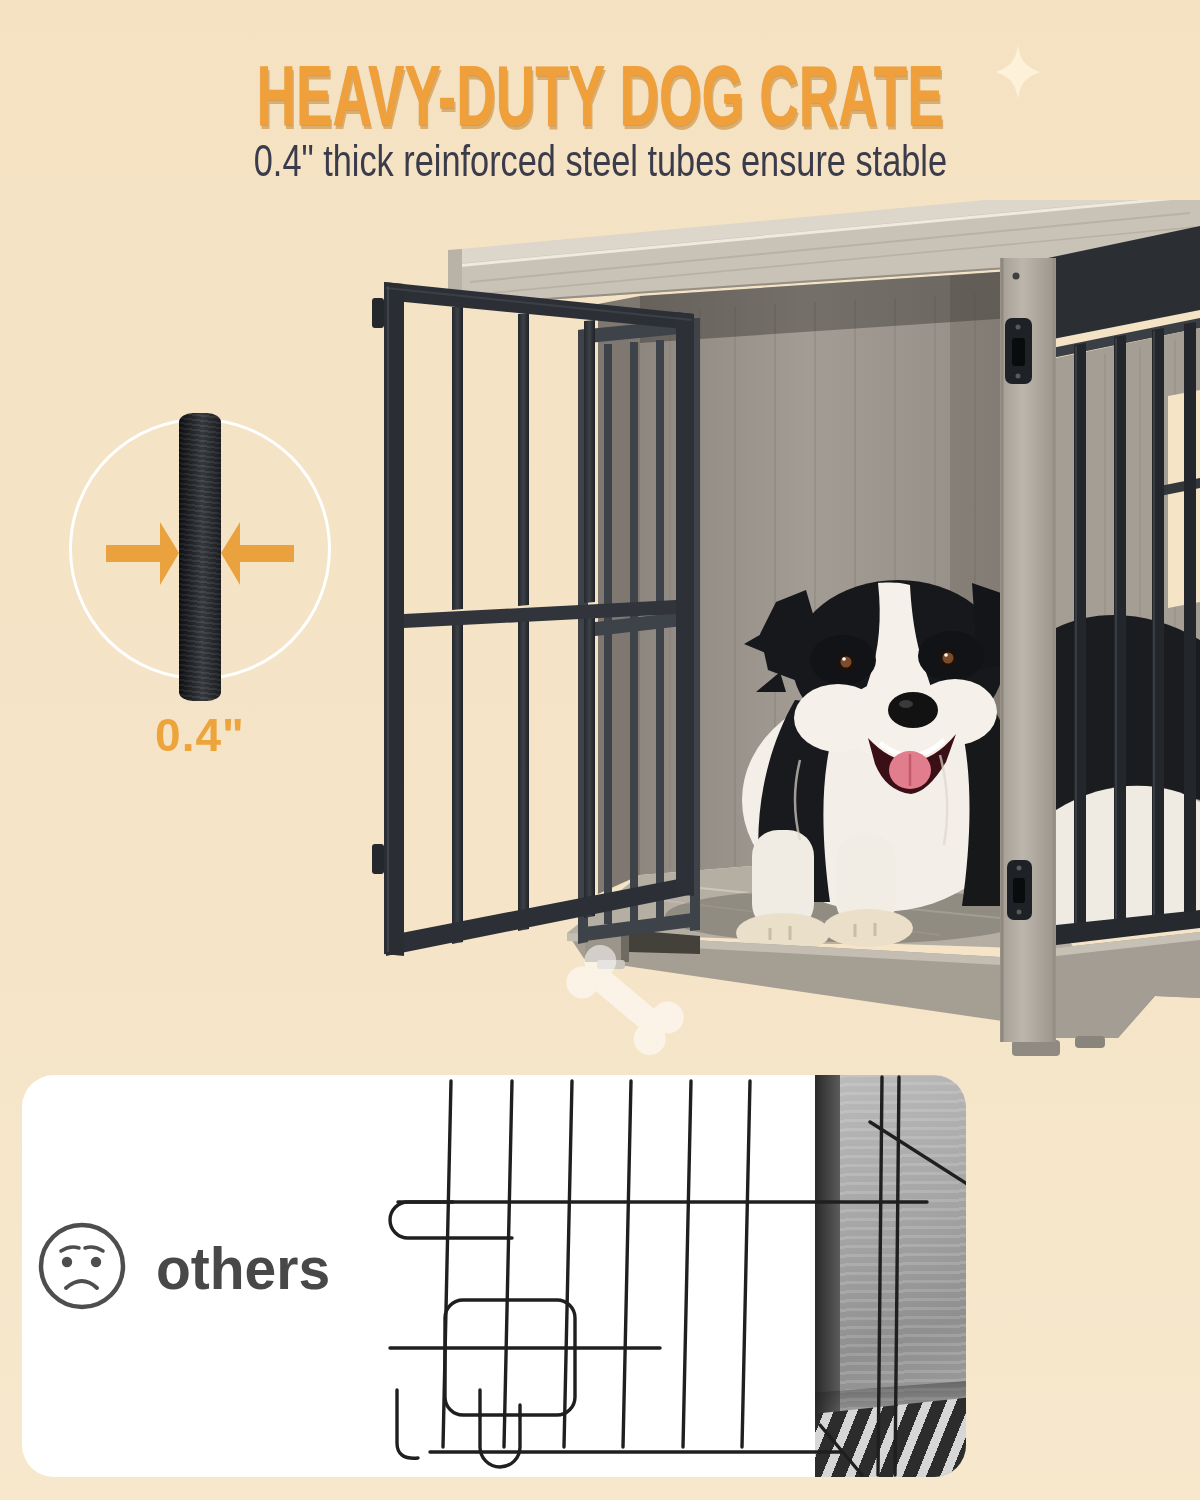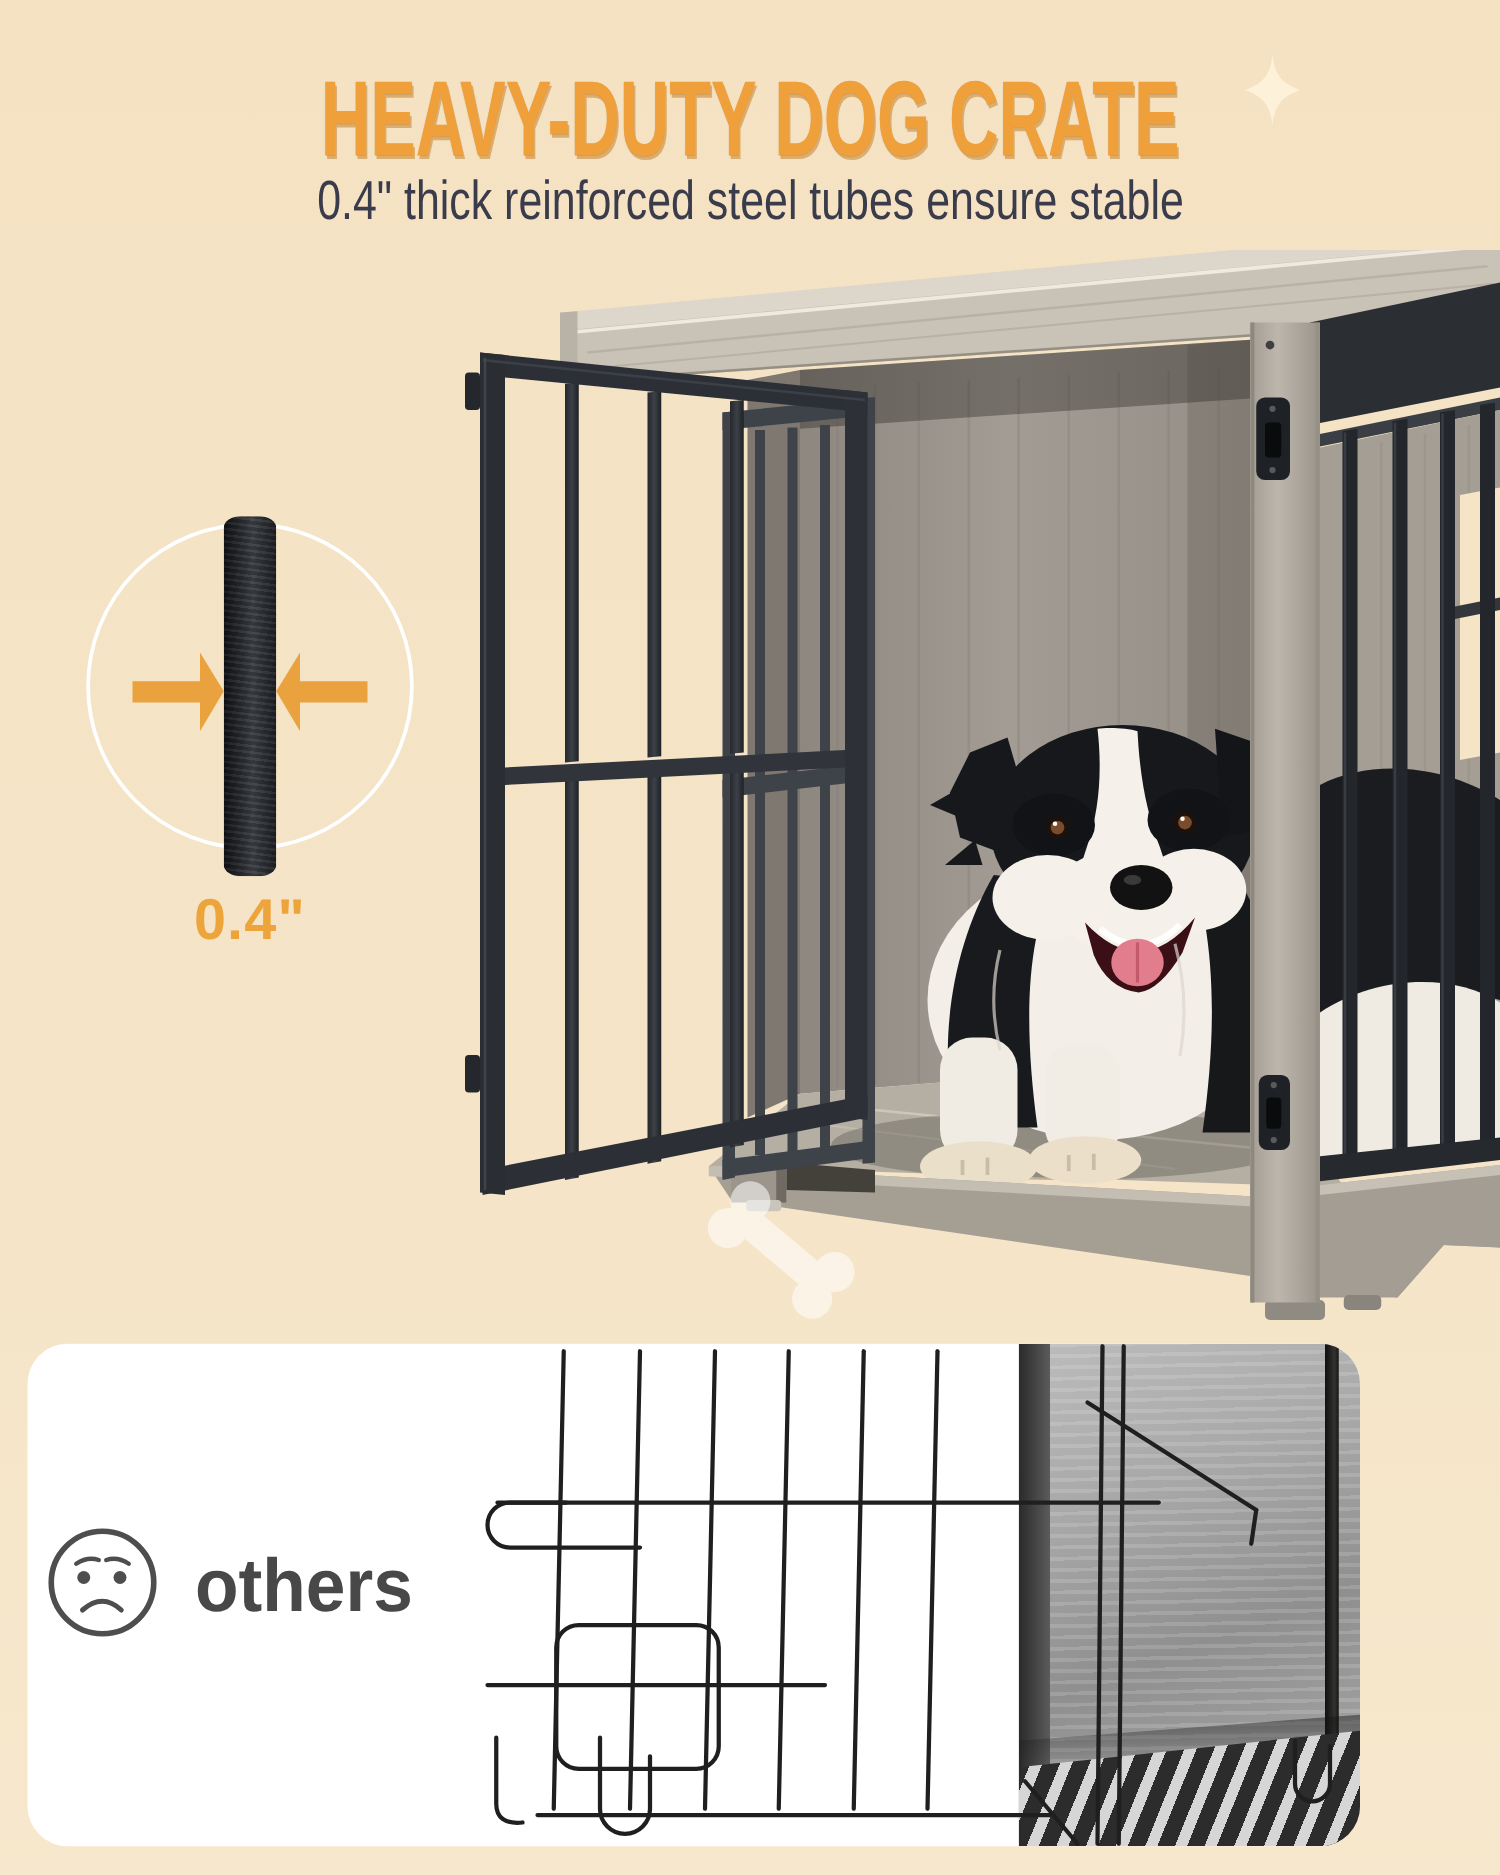--- a/index.html
+++ b/index.html
@@ -32,21 +32,21 @@
     background:
       repeating-linear-gradient(7deg, rgba(255,255,255,.05) 0 2px, rgba(0,0,0,.12) 2px 5px),
       linear-gradient(90deg,#101114 0%,#2b2d32 35%,#3d4045 55%,#1d1f23 100%);
   }
   .thickness-label{
     left:60px;top:708px;width:280px;text-align:center;
     font-size:46px;font-weight:700;color:#eda43b;letter-spacing:1px;
   }
   
   .panel{
-    left:22px;top:1075px;width:1066px;height:402px;background:#ffffff;
+    left:22px;top:1075px;width:944px;height:402px;background:#ffffff;
     border-radius:32px;overflow:hidden;
   }
   .others-label{
     left:134px;top:146px;height:95px;display:flex;align-items:center;
     font-size:60px;font-weight:700;color:#484848;
     transform:scaleX(.95);transform-origin:left center;white-space:nowrap;
   }
   .grey-photo{
     left:793px;top:0;width:363px;height:402px;overflow:hidden;
     border-top-right-radius:32px;border-bottom-right-radius:32px;

